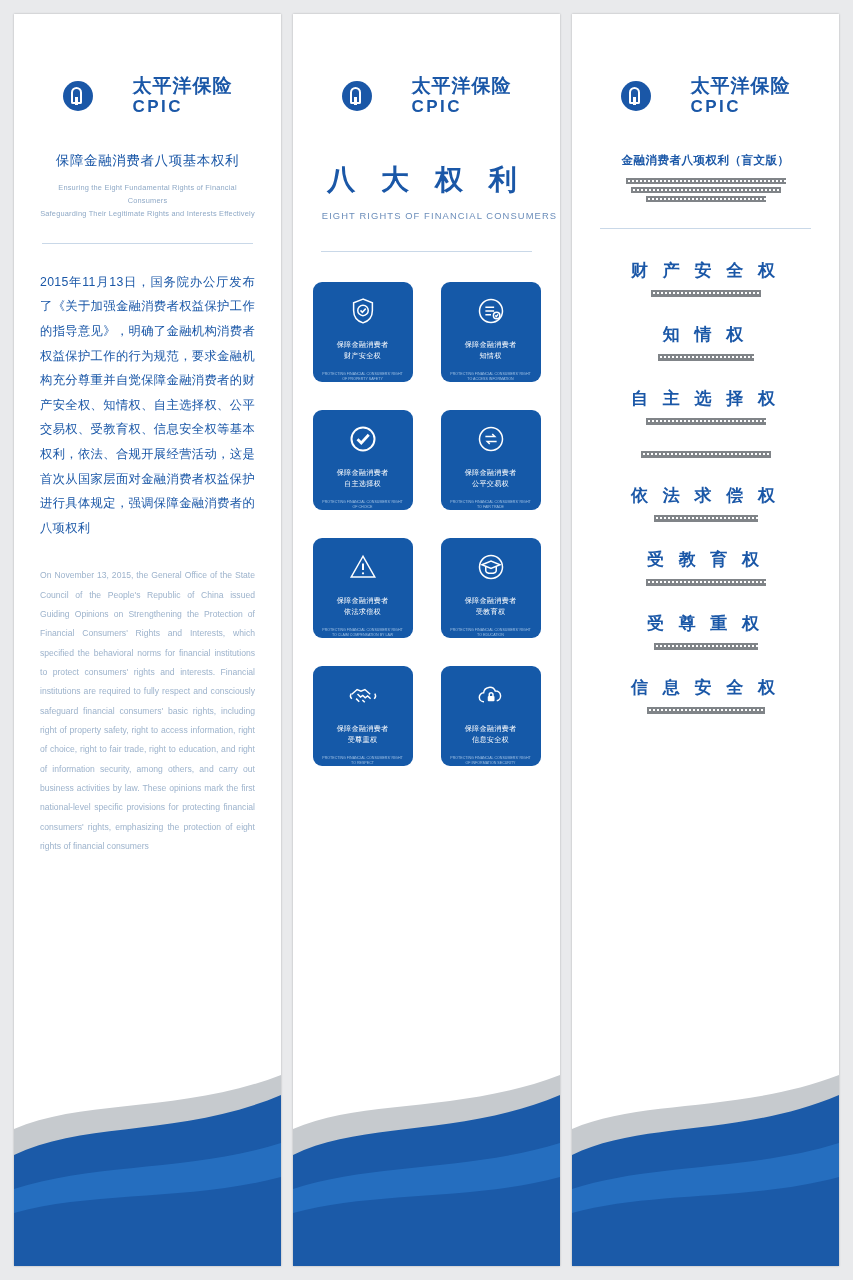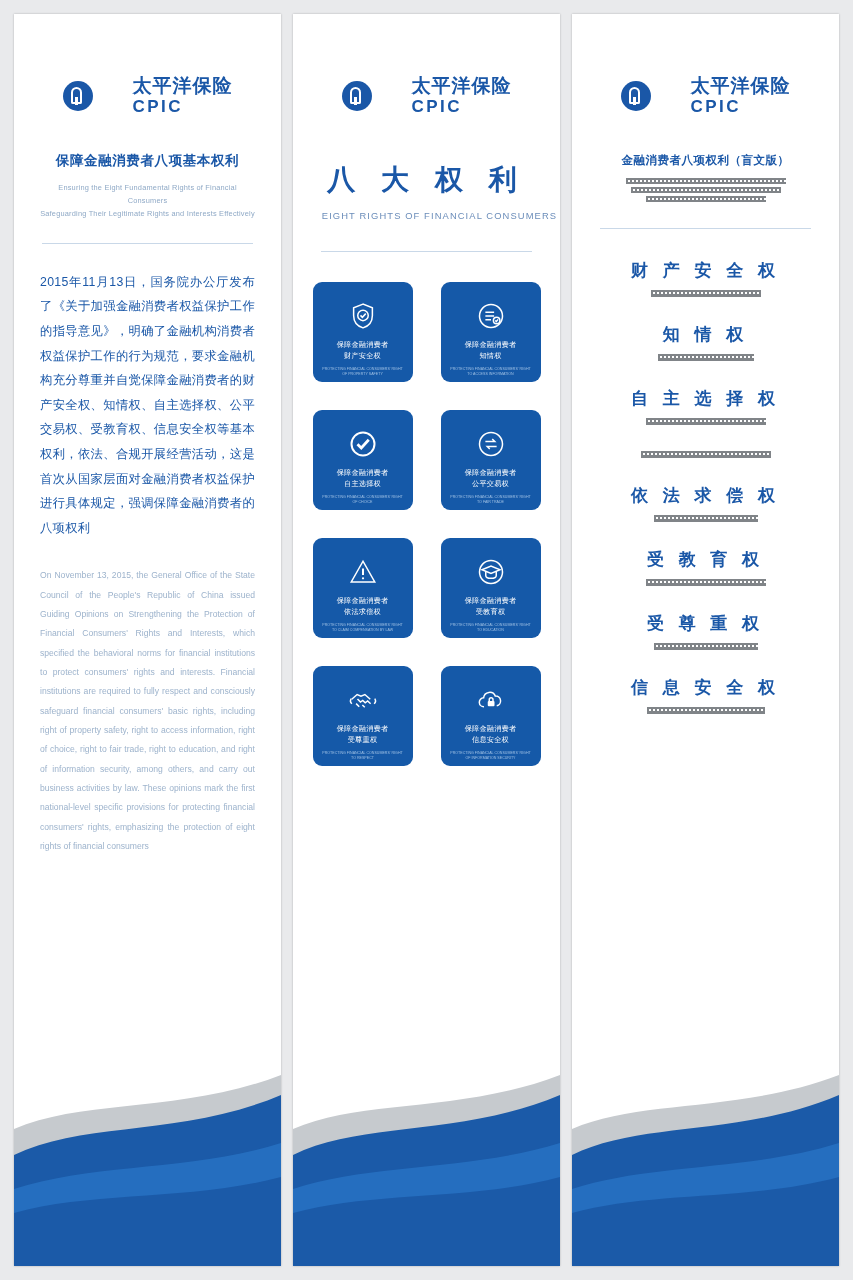--- a/index.html
+++ b/index.html
@@ -38,21 +38,21 @@
   .logo-text{line-height:1;margin-left:32px;}
   .logo-cn{
     font-size:19px;font-weight:bold;color:#1a57a7;letter-spacing:1px;
   }
   .logo-en{
     font-size:17px;font-weight:bold;color:#1a57a7;letter-spacing:2.5px;margin-top:3px;
   }
   
   .p1-title{
     margin-top:34px;text-align:center;color:#1a57a7;
-    font-size:13.5px;font-weight:bold;line-height:1.85;letter-spacing:.6px;
+    font-size:13.5px;font-weight:normal;line-height:1.85;letter-spacing:.6px;
   }
   .p1-sub{
     margin-top:8px;text-align:center;color:#8fa9c6;
     font-size:7.4px;line-height:1.75;letter-spacing:.2px;
     padding:0 26px;
   }
   .rule{
     height:1px;background:#c9d8e8;margin:22px 28px 0 28px;
   }
   .p1-body{
@@ -72,21 +72,21 @@
     margin-top:11px;text-align:center;color:#6b8dba;
     font-size:9.4px;letter-spacing:1.1px;padding-left:26px;
   }
   .p2-rule{height:1px;background:#c9d8e8;margin:30px 28px 0 28px;}
   .grid{
     margin:30px auto 0 auto;width:228px;
     display:grid;grid-template-columns:100px 100px;gap:28px 28px;
   }
   .card{
     width:100px;height:100px;background:#1559a8;border-radius:9px;
-    display:flex;flex-direction:column;align-items:center;justify-content:center;
+    display:flex;flex-direction:column;align-items:center;justify-content:space-between;
     padding-top:14px;box-sizing:border-box;
   }
   .card svg{display:block;}
   .card-cn{
     color:#fff;font-size:7.2px;line-height:1.5;text-align:center;margin-top:9px;letter-spacing:.2px;
   }
   .card-en{
     color:#9fc0e4;font-size:3.6px;line-height:1.45;text-align:center;margin-top:5px;
     padding:0 7px;
   }

